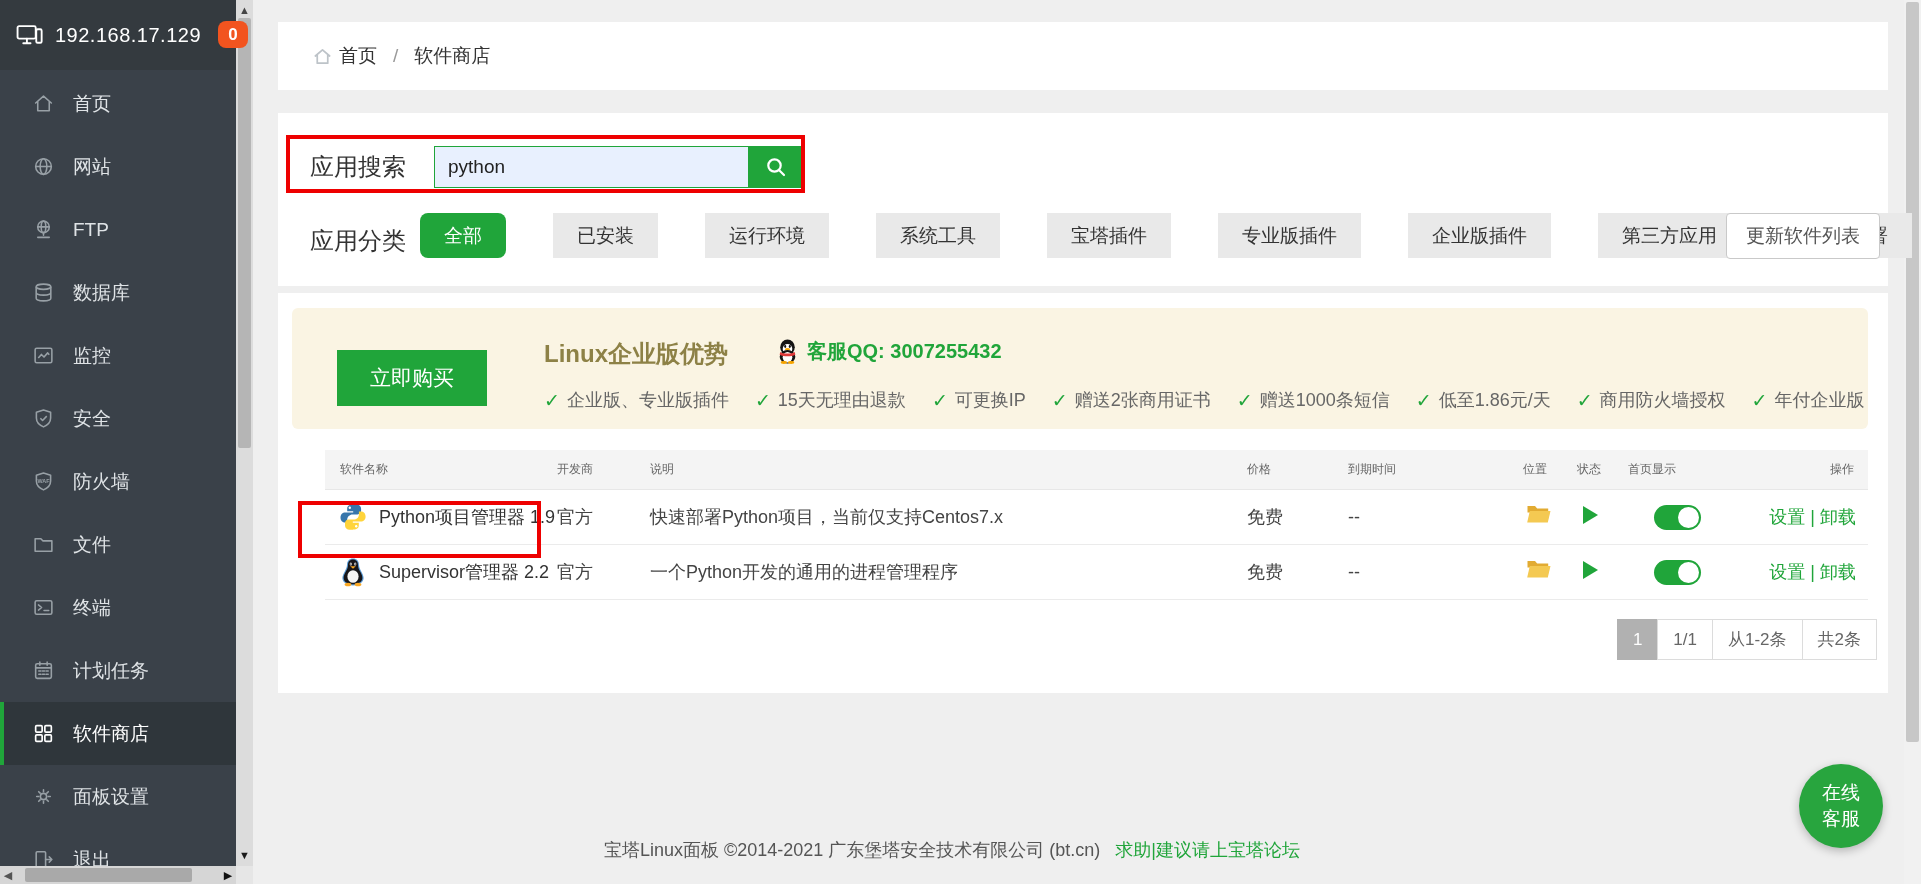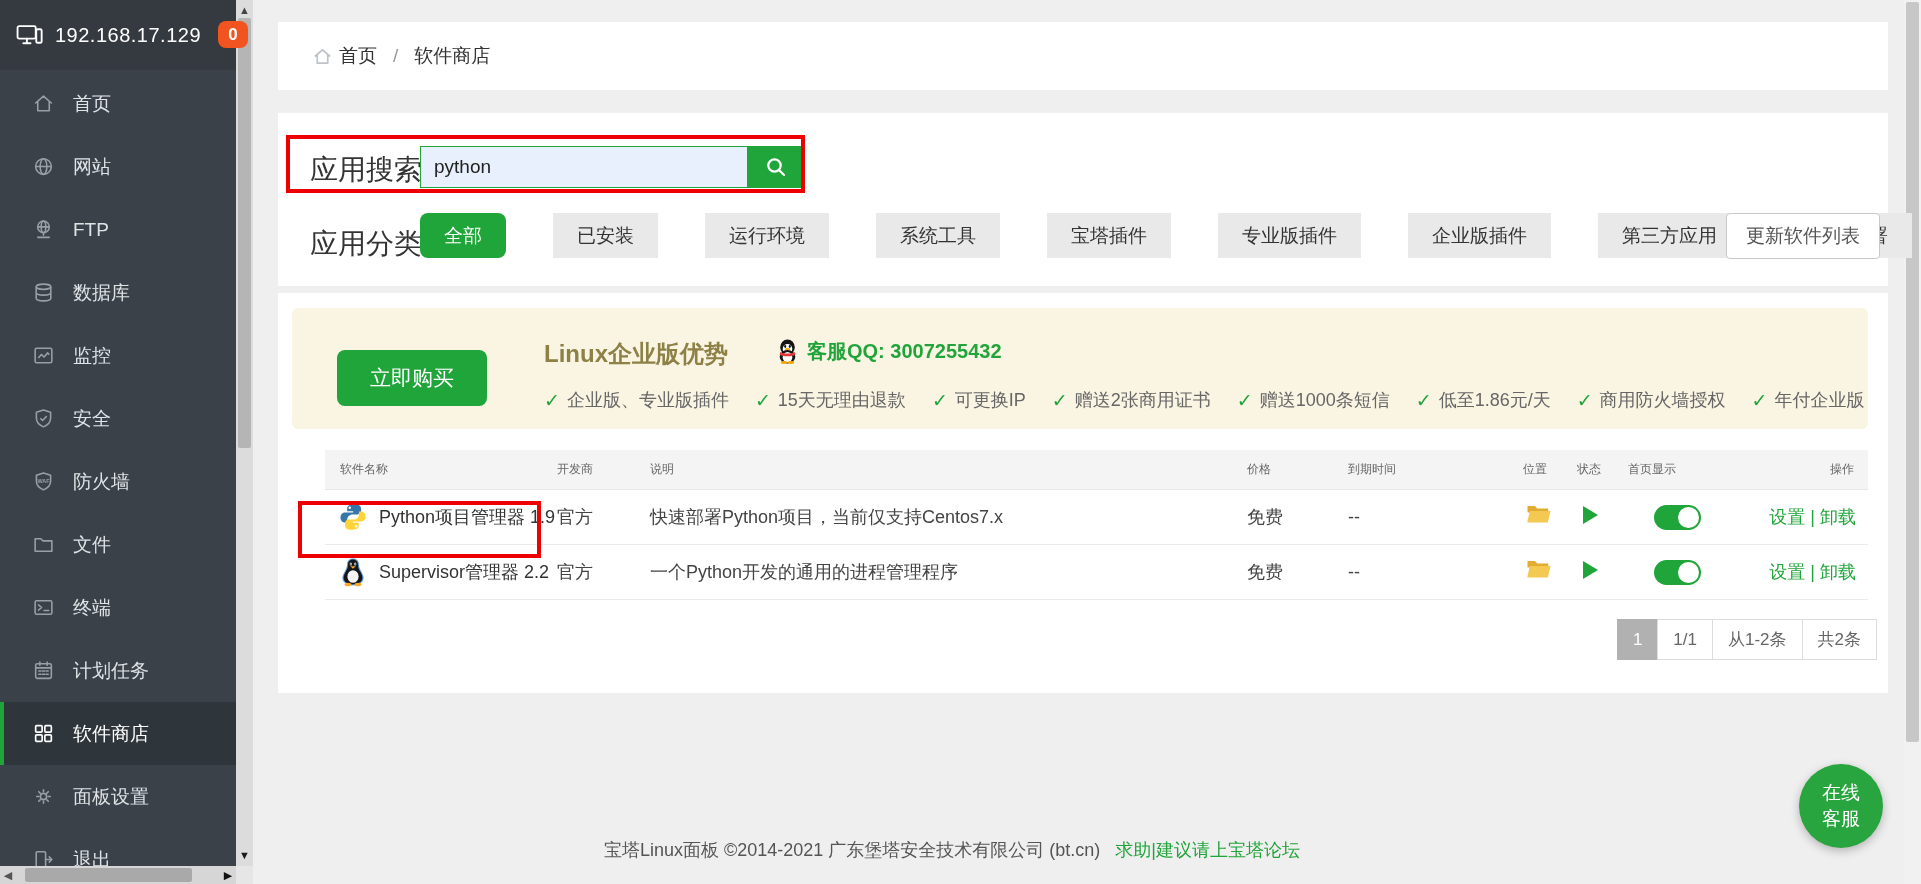--- a/index.html
+++ b/index.html
@@ -32,34 +32,34 @@
   #vscroll-right { position:absolute; left:1904px; top:0; width:17px; height:884px; background:#f1f1f1; }
   #vscroll-right .thumb { position:absolute; left:2px; top:2px; width:13px; height:740px; background:#c7c7c7; border-radius:2px; }
 
   
   #breadcrumb-bar { position:absolute; left:278px; top:22px; width:1610px; height:68px; background:#fff; display:flex; align-items:center; padding-left:34px; gap:10px; font-size:19px; color:#333; }
   #breadcrumb-bar .sep { color:#999; margin:0 6px; }
   #breadcrumb-bar .home-link { display:flex; align-items:center; gap:6px; cursor:pointer; }
 
   
   #card1 { position:absolute; left:278px; top:113px; width:1610px; height:173px; background:#fff; }
-  .row-label { position:absolute; left:32px; font-size:28px; color:#333; }
+  .row-label { position:absolute; left:32px; font-size:24px; color:#333; }
   #search-label { top:38px; }
-  #search-input { position:absolute; left:142px; top:33px; width:328px; height:42px; background:#e8f0fe; border:1px solid #20a53a; font-size:19px; color:#222; padding-left:13px; outline:none; font-family:inherit; }
+  #search-input { position:absolute; left:156px; top:33px; width:328px; height:42px; background:#e8f0fe; border:1px solid #20a53a; font-size:19px; color:#222; padding-left:13px; outline:none; font-family:inherit; }
   #search-btn { position:absolute; left:470px; top:33px; width:56px; height:42px; background:#20a53a; border:none; cursor:pointer; display:flex; align-items:center; justify-content:center; }
   #cat-label { top:112px; }
   #tabs { position:absolute; left:142px; top:100px; display:flex; gap:47px; }
   .tab { height:45px; line-height:45px; padding:0 24px; background:#e9e9e9; color:#333; font-size:19px; cursor:pointer; white-space:nowrap; }
   .tab.active { background:#20a53a; color:#fff;border-radius:8px; }
   #update-btn { position:absolute; right:8px; top:100px; height:46px; padding:4px 19px; background:#fff; border:1px solid #c9c9c9; border-radius:4px; font-size:19px; color:#555; cursor:pointer; font-family:inherit; }
 
   
   #card2 { position:absolute; left:278px; top:293px; width:1610px; height:400px; background:#fff; }
   #banner { position:absolute; left:14px; top:15px; right:20px; height:121px; background:#faf4e3; border-radius:6px; overflow:hidden; }
-  #buy-btn { position:absolute; left:45px; top:42px; width:150px; height:56px; background:#20a53a; color:#fff; border:none; border-radius:8px; font-size:21px; cursor:pointer; font-family:inherit; }
+  #buy-btn { position:absolute; left:45px; top:42px; width:150px; height:56px; background:#20a53a; color:#fff; border:none; border-radius:0; font-size:21px; cursor:pointer; font-family:inherit; }
   #banner-title { position:absolute; left:252px; top:30px; font-size:24px; font-weight:bold; color:#8d8146; }
   #banner-qq { position:absolute; left:484px; top:30px; font-size:20px; font-weight:bold; color:#20a53a; display:flex; align-items:center; gap:8px; }
   #features { position:absolute; left:252px; top:80px; right:4px; display:flex; gap:26px; white-space:nowrap; overflow:hidden; font-size:18px; color:#666; }
   .feature { display:flex; align-items:center; gap:7px; flex:0 0 auto; }
   .check { color:#20a53a; font-size:19px; font-weight:bold; }
 
   #softs { position:absolute; left:47px; top:157px; width:1543px; }
   .t-head, .t-row { display:grid; grid-template-columns:232px 93px 597px 101px 175px 54px 51px 140px 1fr; align-items:center; }
   .t-head { height:40px; background:#f4f4f4; font-size:12px; color:#666; border-bottom:1px solid #e7e7e7; }
   .t-head > div:first-child { padding-left:15px; }

